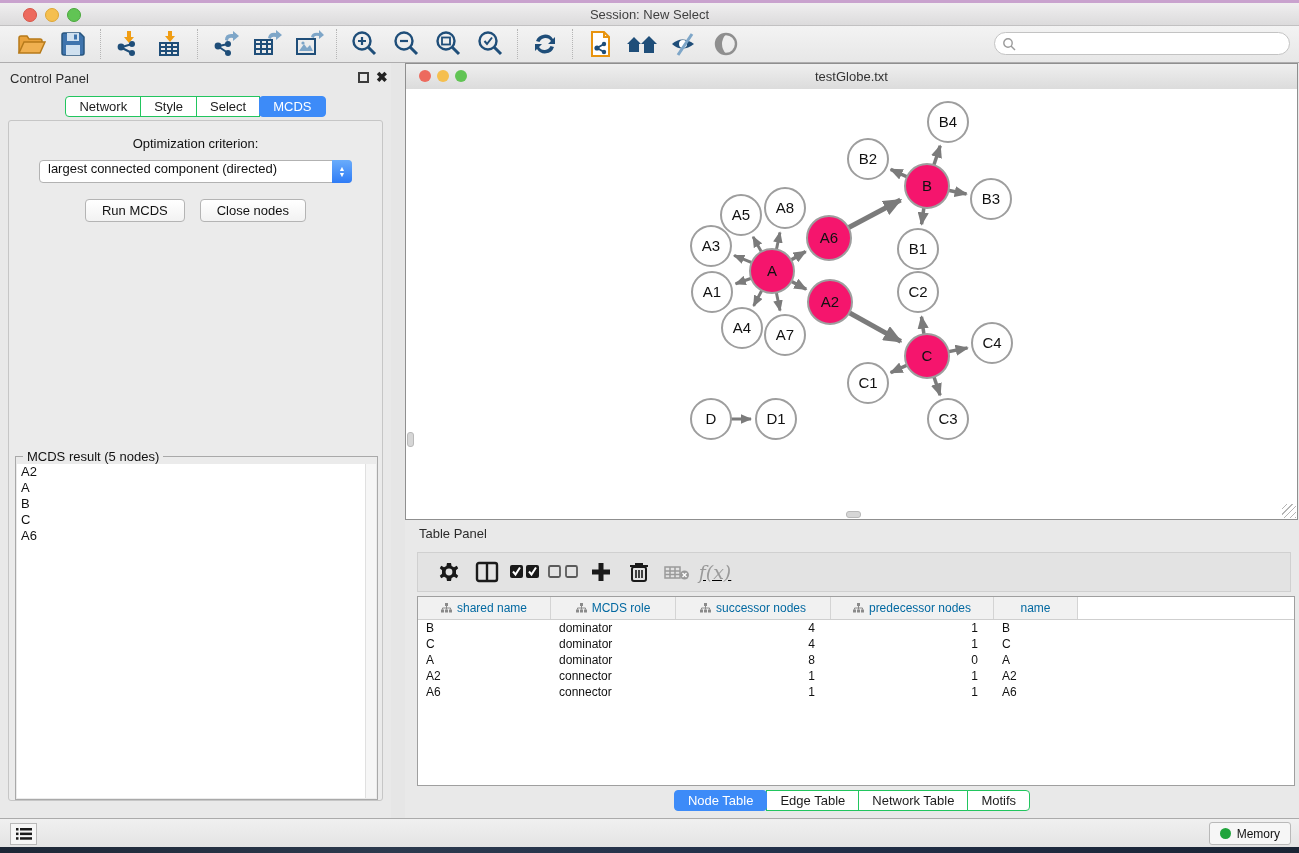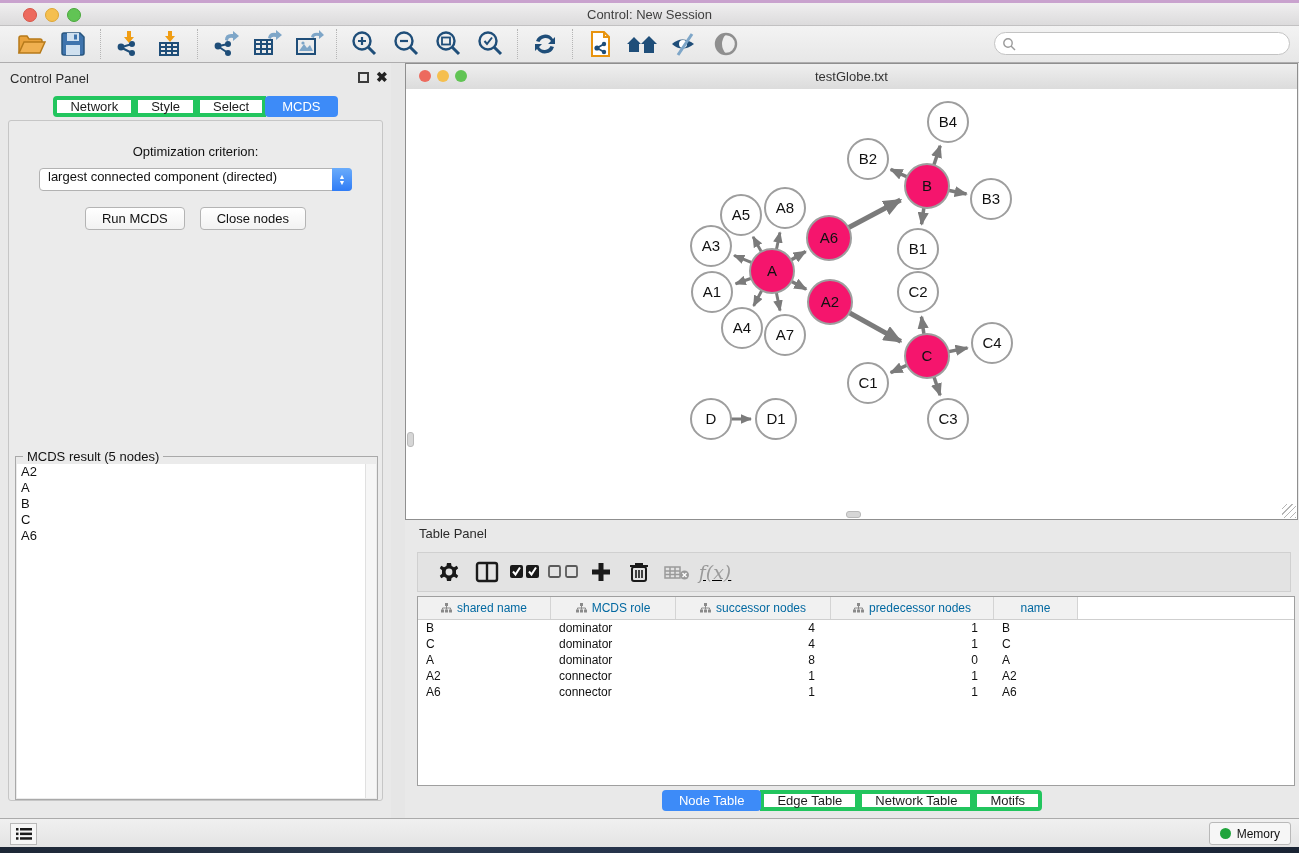--- a/index.html
+++ b/index.html
@@ -21,30 +21,30 @@
   .tb-sep { width:1px; height:30px; border-left:1px dotted #b5b5b5; margin:0 6px; }
   .searchbox { position:absolute; right:9px; top:32px; width:296px; height:23px; background:#fff;
     border:1px solid #c3c3c3; border-radius:12px; display:flex; align-items:center; padding-left:7px; }
 
   
   .control-panel { position:absolute; left:0; top:63px; width:391px; height:755px; background:#E9E9E9; }
   .panel-head { position:absolute; left:0; top:0; width:100%; height:30px; }
   .panel-title { position:absolute; left:10px; top:8px; font-size:13px; color:#2c2c2c; }
   .float-ic { position:absolute; width:11px; height:11px; border:2px solid #3c3c3c; top:9px; }
   .close-ic { position:absolute; top:6px; font-size:14px; font-weight:bold; color:#222; }
-  .seg-tab { height:21px; padding:0 13px; background:#fff; border:4px solid #22c55e; margin-left:-1px;
+  .seg-tab { height:21px; padding:0 13px; background:#fff; border:1px solid #22c55e; margin-left:-1px;
     font-size:13px; color:#1c1c1c; display:flex; align-items:center; position:relative; }
   .seg-tab:first-child { border-radius:4px 0 0 4px; margin-left:0; }
   .seg-tab:last-child { border-radius:0 4px 4px 0; }
   .seg-tab.active { background:#3d8bf8; border-color:#3d8bf8; color:#fff; z-index:2; border-radius:4px;text-align:center; }
   .cp-tabs { position:absolute; left:0; top:33px; width:100%; display:flex; justify-content:center; }
 
   .cp-inner { position:absolute; left:8px; top:57px; width:375px; height:681px;
     background:#EBEBEB; border:1px solid #c6c6c6; border-radius:3px; }
-  .opt-label { text-align:center; margin-top:23px; font-size:13px; color:#111; }
+  .opt-label { text-align:center; margin-top:15px; font-size:13px; color:#111; }
   .dropdown { position:relative; margin:9px auto 16px auto; width:313px; height:23px; background:#fff;
     border:1px solid #b2b2b2; border-radius:4px; font-size:13px; color:#111;
     display:flex; align-items:flex-start; padding-left:8px; }
   .dd-stepper { position:absolute; right:-1px; top:-1px; width:20px; height:23px; border-radius:0 4px 4px 0;
     background:linear-gradient(#6aacfb,#2f7cf6); display:flex; flex-direction:column;
     align-items:center; justify-content:center; color:#fff; font-size:7px; line-height:6px; }
   .btn-row { display:flex; justify-content:center; gap:15px; margin-top:14px; }
   .mac-btn { height:23px; background:linear-gradient(#ffffff,#f2f2f2); border:1px solid #b4b4b4;
     border-radius:4px; font-size:13px; color:#111; padding:8px 16px; display:flex; align-items:center; }
 
@@ -100,21 +100,21 @@
     background:linear-gradient(90deg,#1d2736,#2c3a4e 30%,#22304a 60%,#1a2434); }
 </style>
 </head>
 <body>
 
 <div class="deskline"></div>
 <div class="titlebar">
   <div class="tl-dot" style="left:23px;background:#ed6a5e;border:1px solid #d65548;"></div>
   <div class="tl-dot" style="left:45px;background:#f5bf4f;border:1px solid #dda636;"></div>
   <div class="tl-dot" style="left:67px;background:#61c454;border:1px solid #4aa73c;"></div>
-  <div class="title-text">Control: New Session</div>
+  <div class="title-text">Session: New Select</div>
 </div>
 
 <div class="toolbar">
   <div class="tb-btn">
     <svg width="30" height="26" viewBox="0 0 30 26">
         <path d="M3 22 L3 7 Q3 5 5 5 L11 5 L13 8 L24 8 Q26 8 26 10 L26 11" fill="#e9a23b" stroke="#b67a1a" stroke-width="1.5"></path>
         <path d="M3 22 L8 11 L29 11 L24 22 Z" fill="#f0b050" stroke="#b67a1a" stroke-width="1.5"></path>
       </svg>
   </div>
   <div class="tb-btn">

